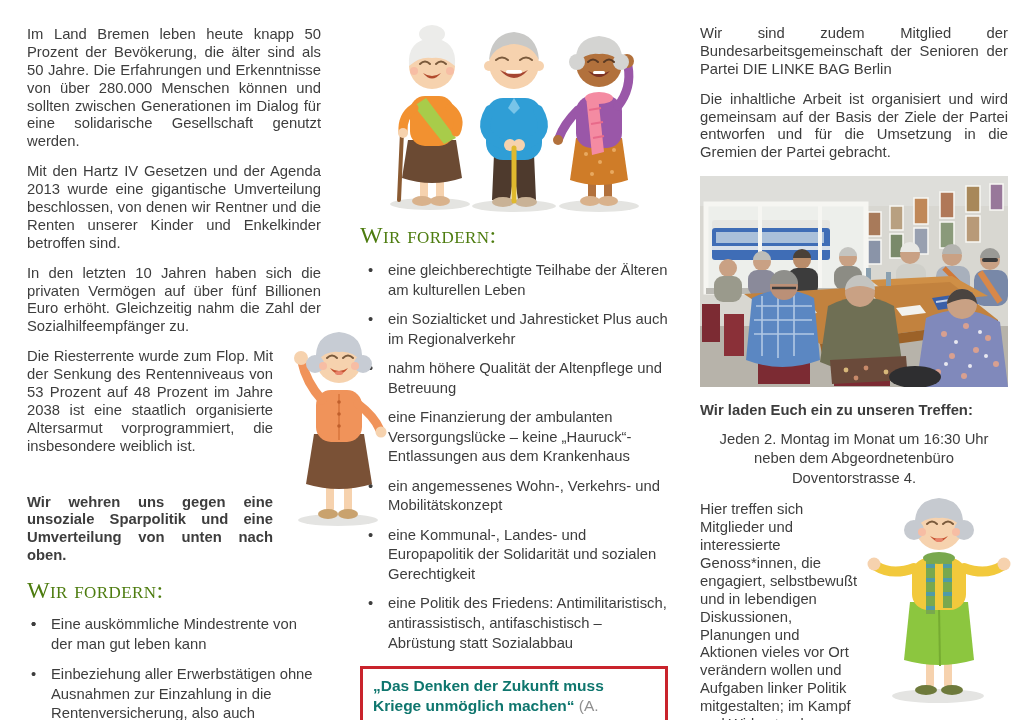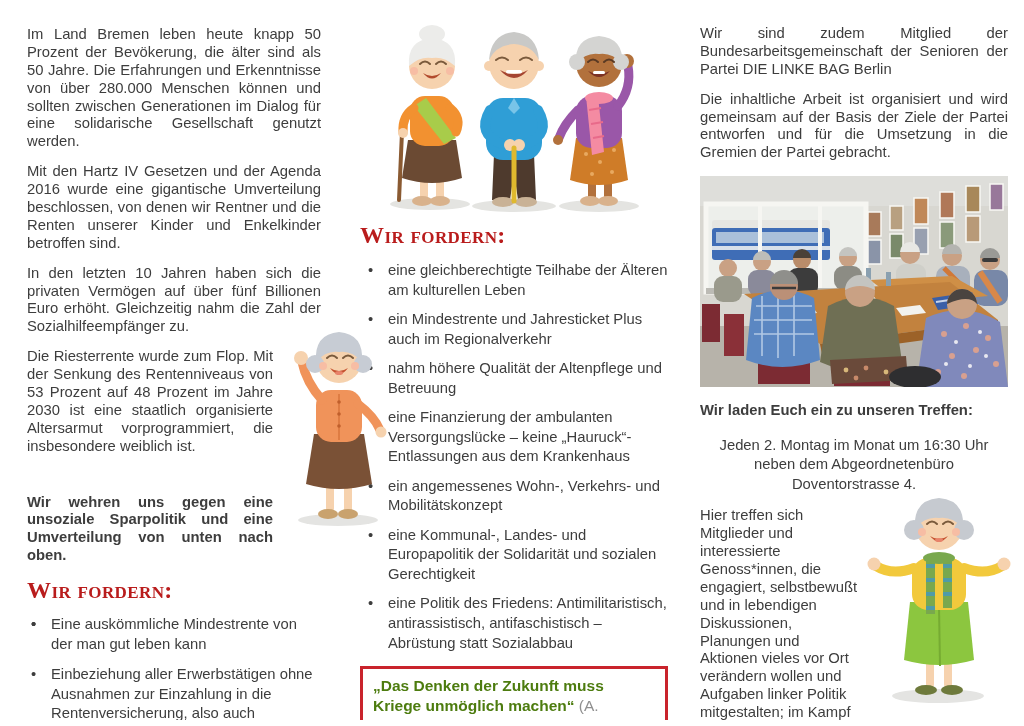--- a/index.html
+++ b/index.html
@@ -21,22 +21,22 @@
     margin: 0 0 12px 0;
     font-size: 14.8px;
     line-height: 1.21;
     text-align: justify;
   }
   p.body.bold { font-weight: bold; margin-top: 38px; }
 
   h2.demand-heading {
     font-family: "Liberation Serif", serif;
     font-variant: small-caps;
-    font-weight: bold;
-    color: #b91c1c;
+    font-weight: normal;
+    color: #4d7c0f;
     font-size: 24px;
     letter-spacing: 0.4px;
     margin: 12px 0 11px 0;
   }
   .col-mid h2.demand-heading { margin: 8px 0 12px 0; }
 
   ul.demands { list-style: none; margin: 0; padding: 0; }
   ul.demands li {
     position: relative;
     padding-left: 24px;
@@ -52,59 +52,59 @@
   }
   .col-mid ul.demands .marker { left: 8px; }
 
   .quote-box {
     border: 3px solid #c9232c;
     padding: 7px 10px 9px 10px;
     margin-top: 13px;
     font-size: 15.5px;
     line-height: 1.3;
   }
-  .quote-box .quote-text { font-weight: bold; color: #4d7c0f; }
+  .quote-box .quote-text { font-weight: bold; color: #0f766e; }
   .quote-box .quote-attr { color: #8f8f8f; }
 
   .illustration-block {
     width: 300px;
     height: 200px;
     margin: 0 auto 6px auto;
   }
   .illustration-block svg, .photo-frame svg,
   .granny-abs svg { display: block; width: 100%; height: 100%; }
 
   .photo-frame {
     width: 308px;
     height: 211px;
     margin-top: 14px;
     overflow: hidden;
   }
 
-  .inv-heading { font-weight: bold; margin: 14px 0 15px 0; font-size: 14.8px; line-height: 1.32; }
+  .inv-heading { font-weight: bold; margin: 14px 0 9px 0; font-size: 14.8px; line-height: 1.32; }
   .inv-text { margin: 0 0 13px 0; font-size: 14.8px; line-height: 1.32; text-align: center; }
 
   .float-spacer-left  { float: right; width: 44px;  height: 214px; margin-left: 4px; }
   .float-spacer-right { float: right; width: 142px; height: 224px; margin-left: 6px; }
 
   .granny-abs { position: absolute; }
   .granny-left-pos  { left: 282px; top: 316px; width: 114px; height: 212px; }
   .granny-right-pos { left: 864px; top: 480px; width: 148px; height: 226px; }
 </style>
 </head>
 <body>
 
 <div class="page">
 
   <div class="col col-left">
     <p class="body">Im Land Bremen leben heute knapp 50 Prozent der Bevökerung, die älter sind als 50 Jahre. Die Erfahrungen und Erkenntnisse von über 280.000 Menschen können und sollten zwischen Generationen im Dialog für eine solidarische Gesellschaft genutzt werden.</p>
-    <p class="body">Mit den Hartz IV Gesetzen und der Agenda 2016 wurde eine gigantische Umverteilung beschlossen, von denen wir Rentner und die Renten unserer Kinder und Enkelkinder betroffen sind.</p>
+    <p class="body">Mit den Hartz IV Gesetzen und der Agenda 2013 wurde eine gigantische Umverteilung beschlossen, von denen wir Rentner und die Renten unserer Kinder und Enkelkinder betroffen sind.</p>
     <p class="body">In den letzten 10 Jahren haben sich die privaten Vermögen auf über fünf Billionen Euro erhöht. Gleichzeitig nahm die Zahl der Sozialhilfeempfänger zu.</p>
     <div class="float-spacer-left"></div>
-    <p class="body">Die Riesterrente wurde zum Flop. Mit der Senkung des Rentenniveaus von 53 Prozent auf 48 Prozent im Jahre 2030 ist eine staatlich organisierte Altersarmut vorprogrammiert, die insbesondere weiblich ist.</p>
+    <p class="body">Die Riesterrente wurde zum Flop. Mit der Senkung des Rentenniveaus von 53 Prozent auf 48 Prozent im Jahre 2038 ist eine staatlich organisierte Altersarmut vorprogrammiert, die insbesondere weiblich ist.</p>
     <p class="body bold">Wir wehren uns gegen eine unsoziale Sparpolitik und eine Umverteilung von unten nach oben.</p>
     <h2 class="demand-heading">Wir fordern:</h2>
     <ul class="demands">
       <li>
         <span class="marker">•</span>
       </li>
       <li>
         <span class="marker">•</span>
         <span>Eine auskömmliche Mindestrente von der man gut leben kann</span>
       </li>
@@ -190,21 +190,21 @@
       </svg>
     </div>
     <h2 class="demand-heading">Wir fordern:</h2>
     <ul class="demands">
       <li>
         <span class="marker">•</span>
         <span>eine gleichberechtigte Teilhabe der Älteren am kulturellen Leben</span>
       </li>
       <li>
         <span class="marker">•</span>
-        <span>ein Mindestrente und Jahresticket Plus auch im Regionalverkehr</span>
+        <span>ein Sozialticket und Jahresticket Plus auch im Regionalverkehr</span>
       </li>
       <li>
         <span class="marker">•</span>
         <span>nahm höhere Qualität der Altenpflege und Betreuung</span>
       </li>
       <li>
         <span class="marker">•</span>
         <span>eine Finanzierung der ambulanten Versorgungslücke – keine „Hauruck“-Entlassungen aus dem Krankenhaus</span>
       </li>
       <li>

